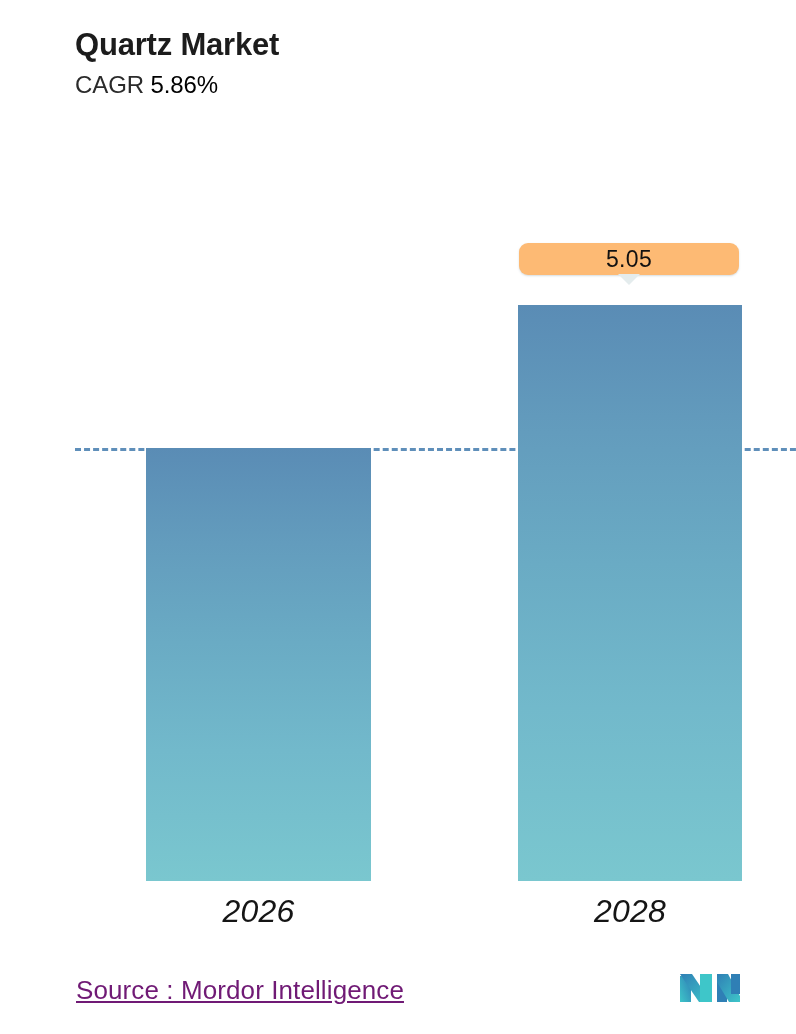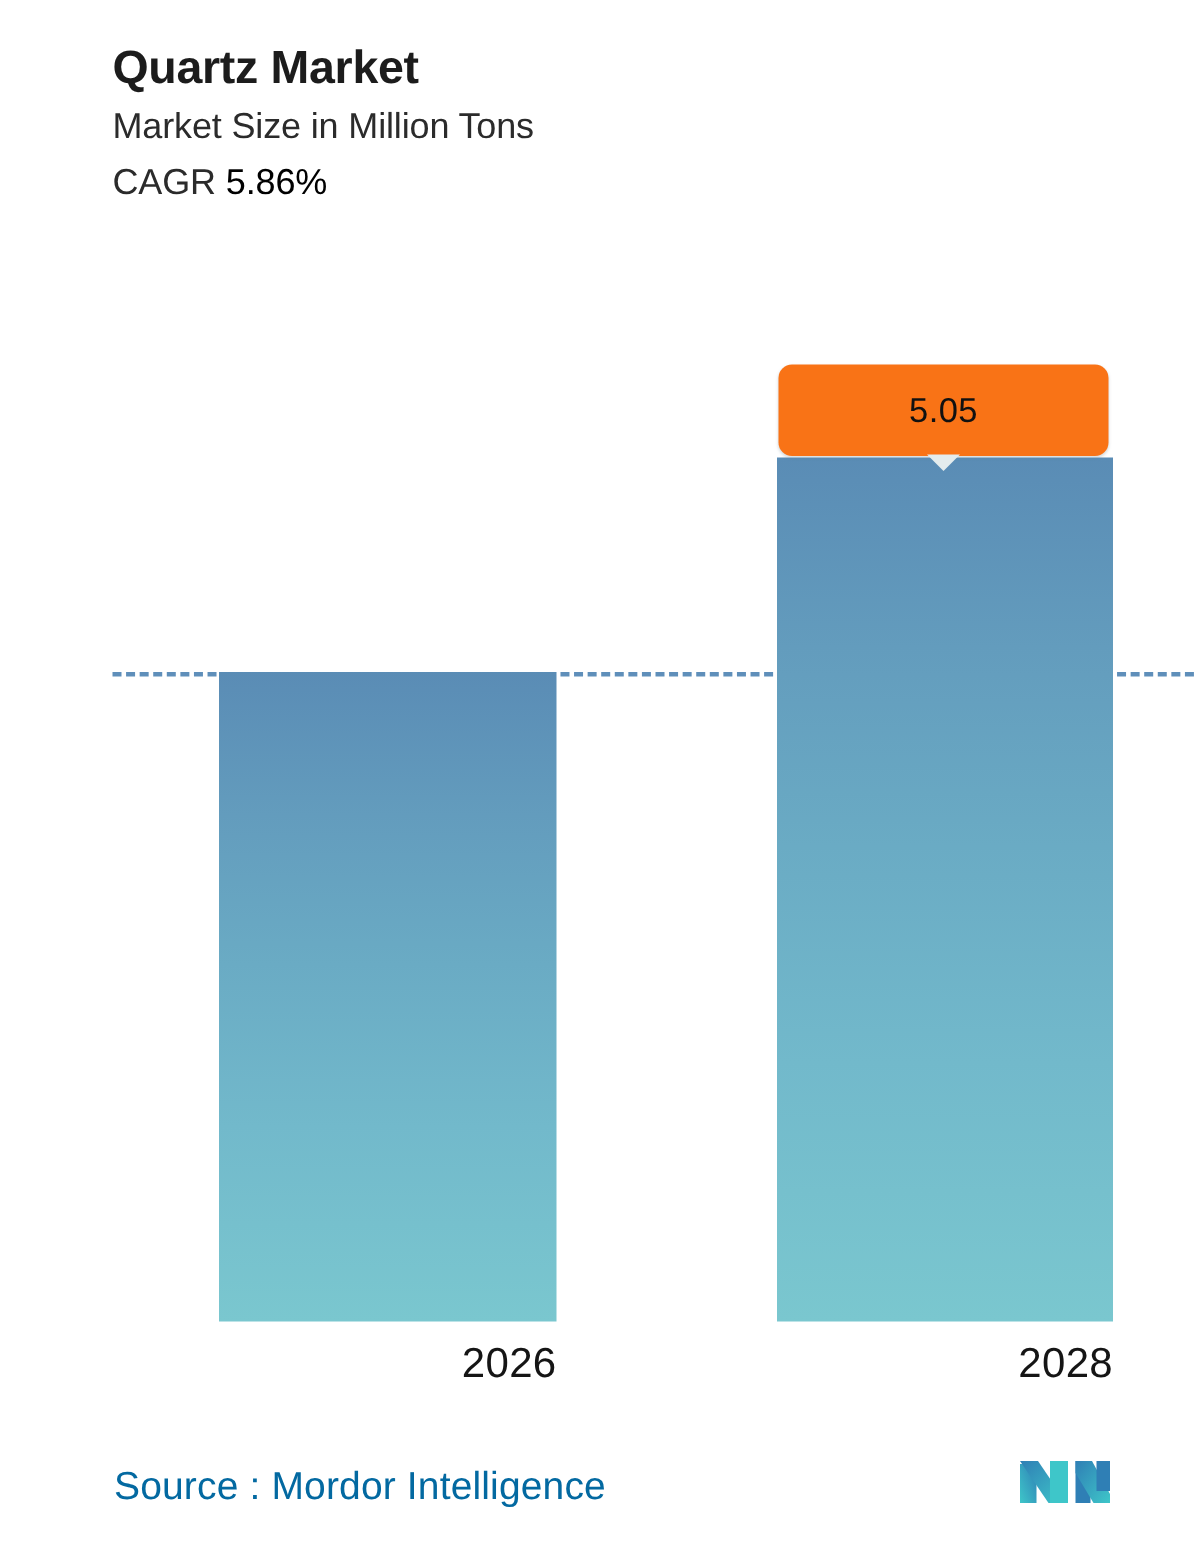--- a/index.html
+++ b/index.html
@@ -37,63 +37,63 @@
 
   .bar {
     position:absolute;
     background:linear-gradient(to bottom,#5a8cb5 0%,#639cbd 22%,#6aabc4 45%,#72b9cb 70%,#7ac7cf 100%);
   }
   .bar-2026 { left:104px; top:449px; width:225px; height:432px; }
   .bar-2031 { left:476px; top:305px; width:224px; height:576px; }
 
   
   .label-bubble {
-    position:absolute; height:61px;
-    background:#f97316; border-radius:9px;
+    position:absolute; height:32px;
+    background:#fdba74; border-radius:9px;
     box-shadow:0 1px 2px rgba(120,140,150,0.30);
     display:flex; align-items:center; justify-content:center;
   }
   .label-bubble .val {
     font-size:23px; color:#111; letter-spacing:0.3px;
   }
   .label-bubble::after {
     content:""; position:absolute; bottom:-10px;
     left:50%; transform:translateX(-50%);
     width:0; height:0;
     border-left:11px solid transparent;
     border-right:11px solid transparent;
     border-top:11px solid #e4eced;
   }
   .bubble-2026 { left:105px; top:387px; width:222px; }
   .bubble-2031 { left:477px; top:245px; width:220px; }
 
   
   .axis-label {
-    position:absolute; top:893px; font-size:28px;
-    color:#151515; text-align:right; letter-spacing:0.2px;
+    position:absolute; top:893px; font-size:32px;
+    color:#151515; text-align:center; letter-spacing:0.2px;font-style:italic;
   }
   .axis-2026 { left:104px; width:225px; }
   .axis-2031 { left:476px; width:224px; }
 
   
   .source {
     position:absolute; left:34px; top:975px;
-    font-size:26px; color:#0369a1; white-space:nowrap;
+    font-size:26px; color:#701a75; white-space:nowrap;
     letter-spacing:0.1px;
+    text-decoration:underline;
   }
   .logo { position:absolute; left:637px; top:962px; width:62px; height:48px; }
 </style>
 </head>
 <body>
 
 <div class="page">
 
   <div class="header">
     <div class="chart-title">Quartz Market</div>
-    <div class="chart-subtitle">Market Size in Million Tons</div>
     <div class="cagr-row">
       <span>CAGR</span>
       <span class="cagr-value">5.86%</span>
     </div>
   </div>
 
   <div class="plot">
 
     <div class="dashed-line" style="top: 447.574px;"></div>
 

